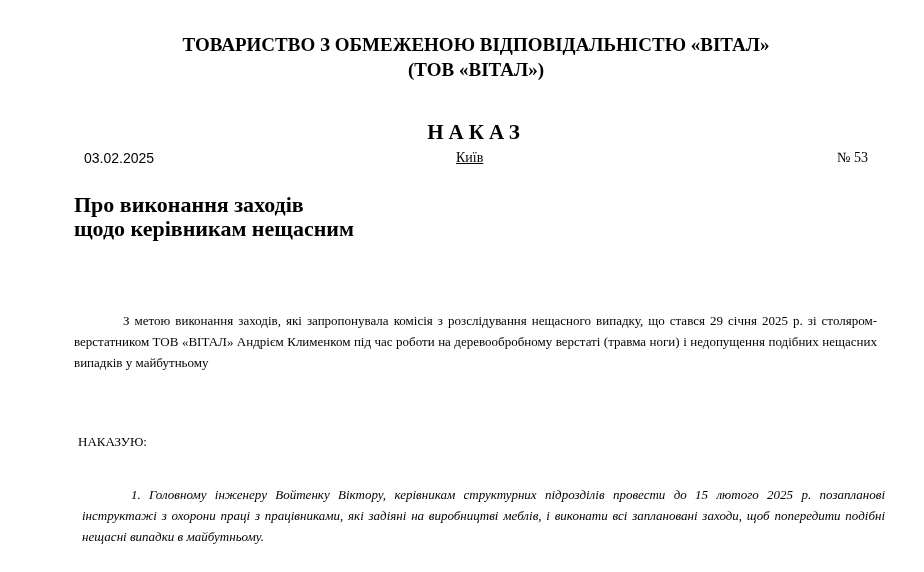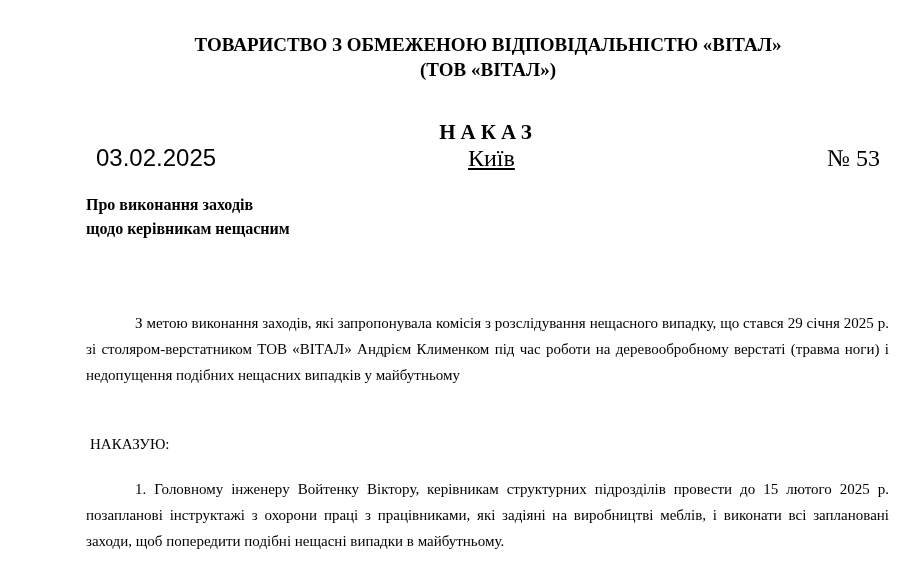--- a/index.html
+++ b/index.html
@@ -10,21 +10,21 @@
   body {
     width: 924px;
     height: 572px;
     overflow: hidden;
     position: relative;
     color: #000000;
     font-family: "Liberation Serif", "DejaVu Serif", serif;
   }
   .page {
     position: absolute;
-    left: 16px; top: 0;
+    left: 4px; top: 0;
     width: 773px;
     height: 572px;
   }
   .org-header {
     position: absolute;
     left: 0;
     width: 944px;
     top: 32px;
     text-align: center;
     font-weight: bold;
@@ -42,21 +42,21 @@
     font-size: 21px;
     letter-spacing: 5px;
     line-height: 26px;
   }
   .meta-row {
     position: absolute;
     top: 146px;
     left: 80px;
     width: 784px;
     height: 24px;
-    font-size: 24px;
+    font-size: 14px;
     line-height: 24px;
   }
   .meta-date {
     position: absolute;
     left: 0;
     top: 0;
     font-family: "Liberation Sans", sans-serif;
   }
   .meta-city {
     position: absolute;
@@ -68,30 +68,30 @@
     position: absolute;
     right: 0;
     top: 0;
   }
   .subject {
     position: absolute;
     left: 70px;
     top: 193px;
     width: 320px;
     font-weight: bold;
-    font-size: 16px;
+    font-size: 22px;
     line-height: 23.5px;
   }
   .subject-line { display: block; white-space: nowrap; }
   .body-text {
     position: absolute;
     left: 70px;
     width: 803px;
-    font-size: 15px;
-    line-height: 26px;
+    font-size: 13px;
+    line-height: 21px;
     text-align: justify;
   }
   .para-intro {
     top: 310px;
     text-indent: 49px;
   }
   .para-order {
     top: 427px;
   }
   .para-item {
@@ -119,15 +119,15 @@
 
   <div class="subject">
     <span class="subject-line">Про виконання заходів</span>
     <span class="subject-line">щодо керівникам нещасним</span>
   </div>
 
   <p class="body-text para-intro" style="margin:0;">З метою виконання заходів, які запропонувала комісія з розслідування нещасного випадку, що стався 29 січня 2025 р. зі столяром-верстатником ТОВ «ВІТАЛ» Андрієм Клименком під час роботи на деревообробному верстаті (травма ноги) і недопущення подібних нещасних випадків у майбутньому</p>
 
   <p class="body-text para-order" style="margin:4px;">НАКАЗУЮ:</p>
 
-  <p class="body-text para-item" style="margin:0;">1. Головному інженеру Войтенку Віктору, керівникам структурних підрозділів провести до 15 лютого 2025 р. позапланові інструктажі з охорони праці з працівниками, які задіяні на виробництві меблів, і виконати всі заплановані заходи, щоб попередити подібні нещасні випадки в майбутньому.</p>
+  <p class="body-text para-item" style="margin:8px;font-style:italic;">1. Головному інженеру Войтенку Віктору, керівникам структурних підрозділів провести до 15 лютого 2025 р. позапланові інструктажі з охорони праці з працівниками, які задіяні на виробництві меблів, і виконати всі заплановані заходи, щоб попередити подібні нещасні випадки в майбутньому.</p>
 
 </div>
 
 </body></html>

